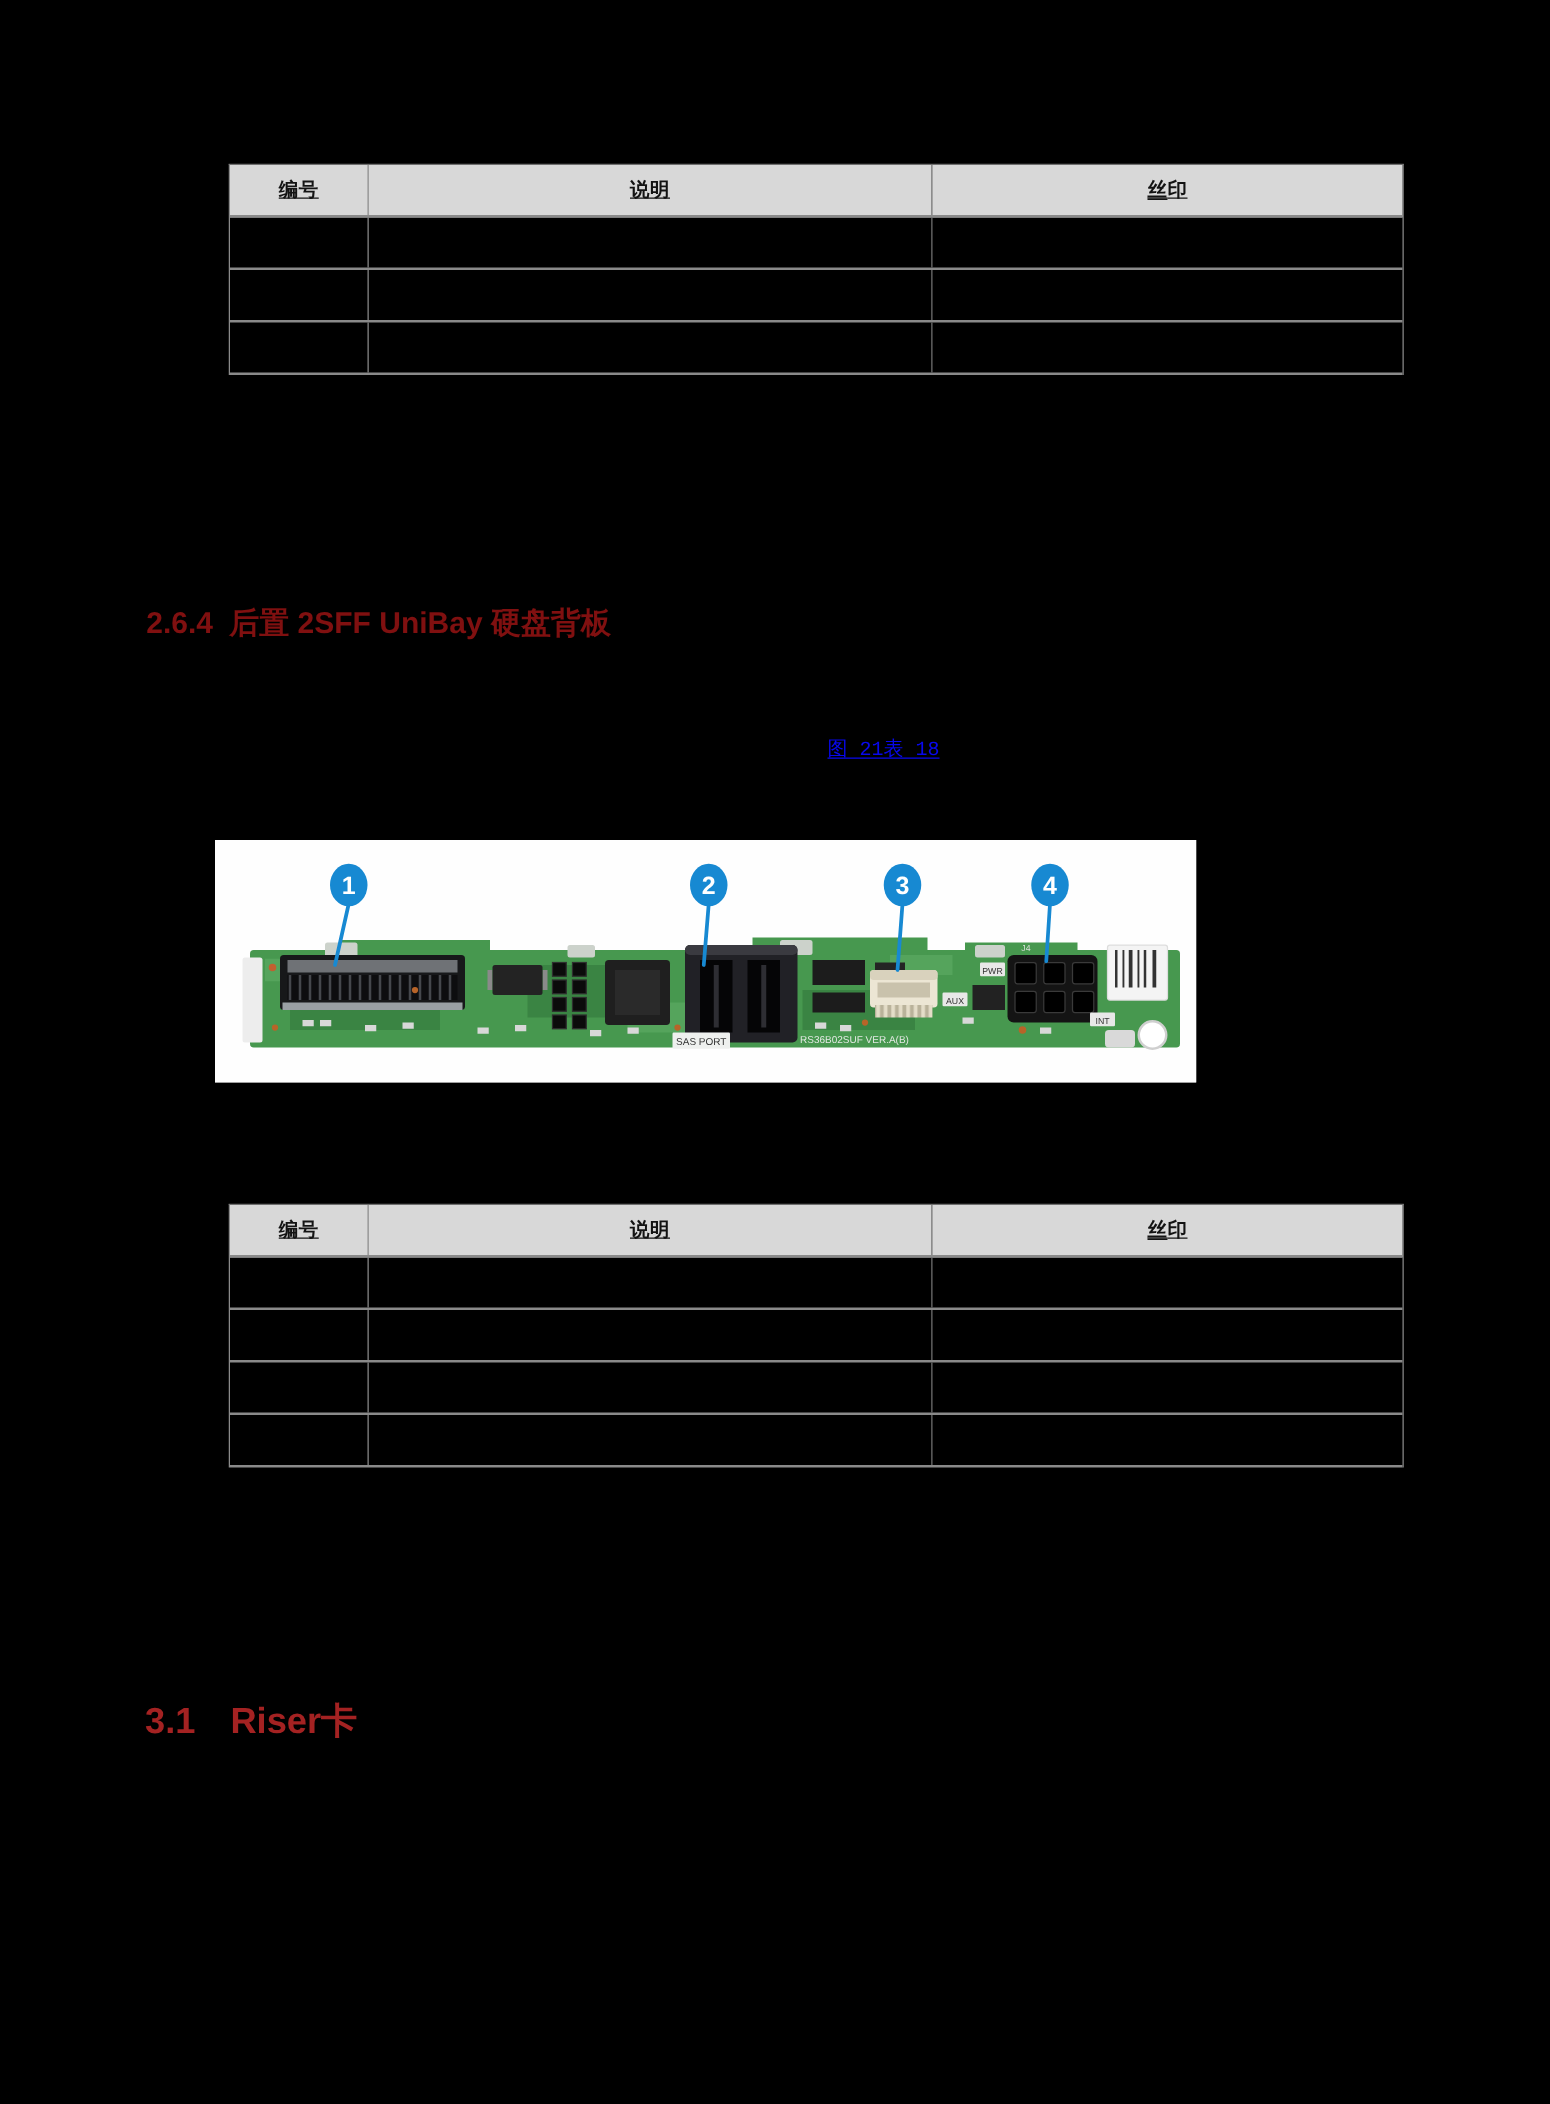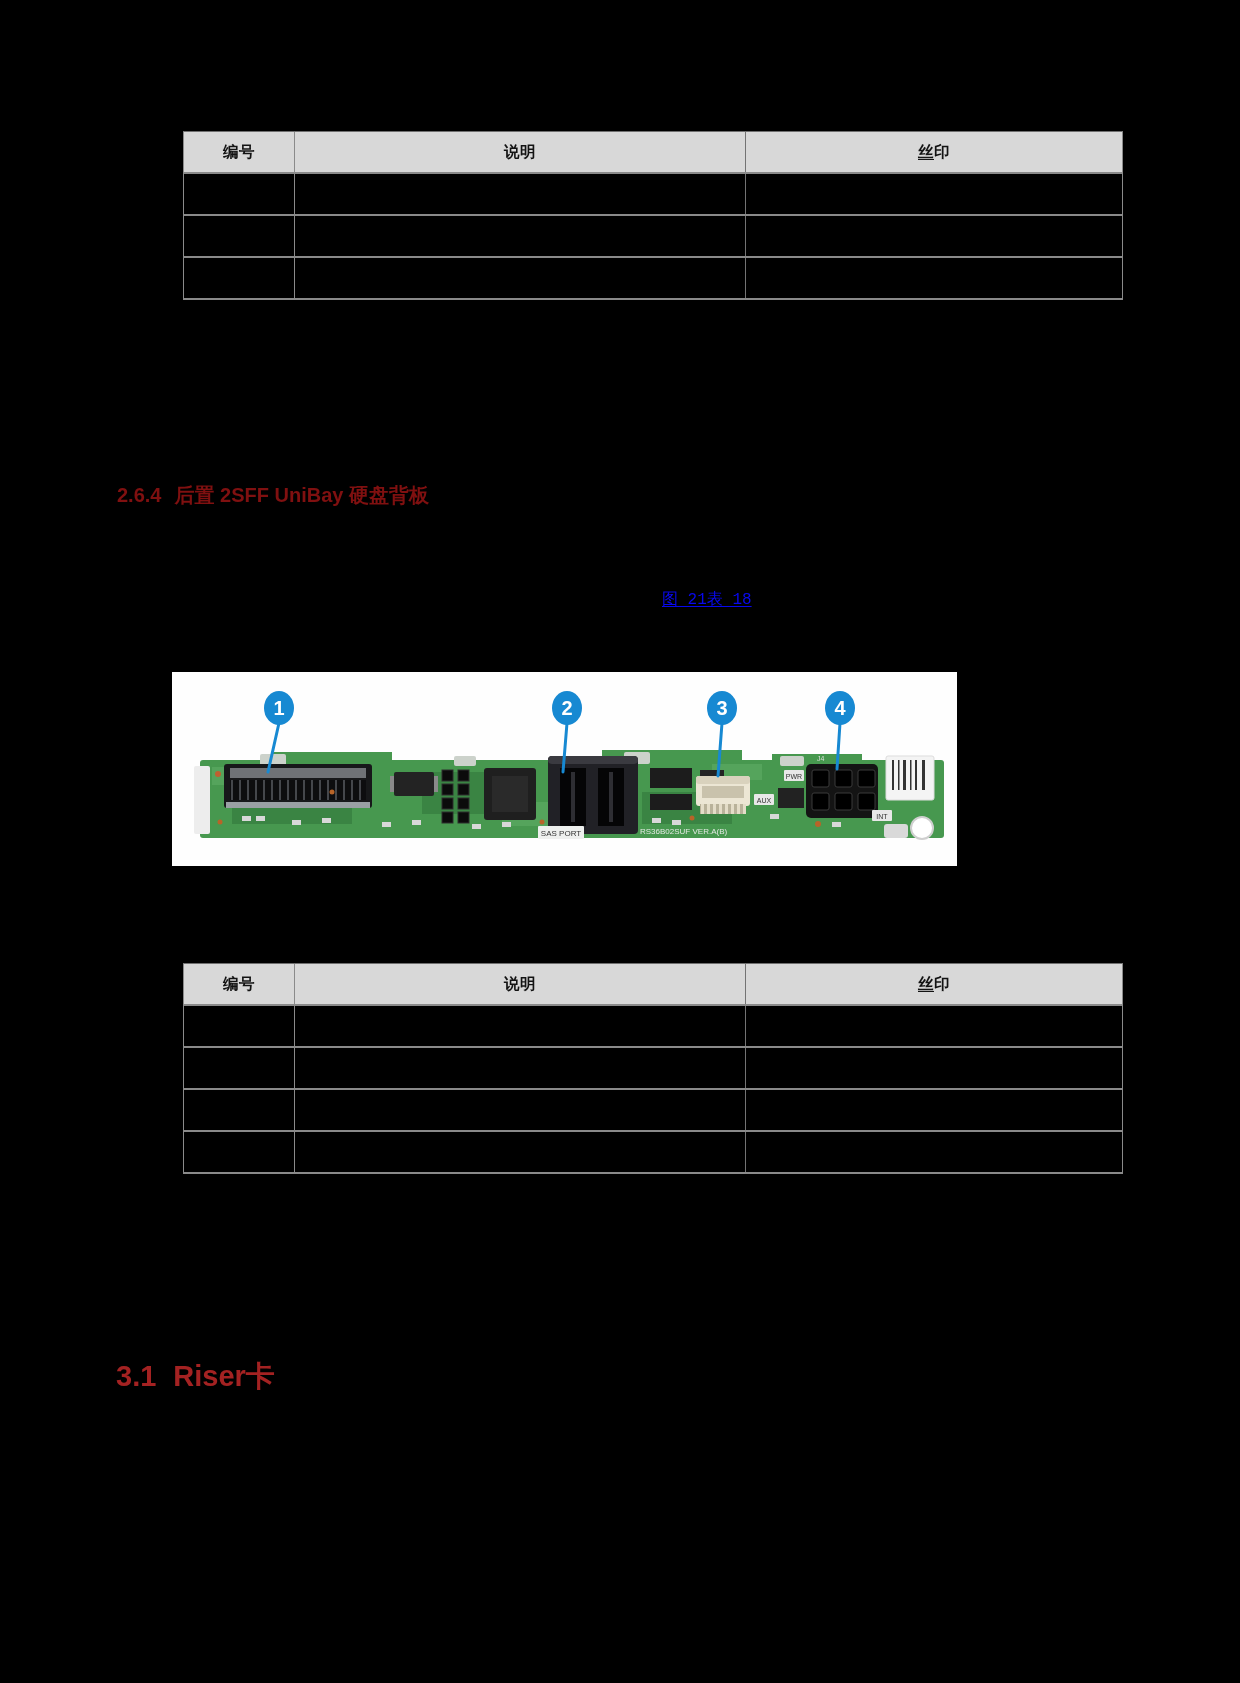--- a/index.html
+++ b/index.html
@@ -13,32 +13,32 @@
   .tbl{
     position:absolute;left:183px;width:940px;
     border-left:1px solid #8a8a8a;border-right:1px solid #8a8a8a;border-top:1px solid #6f6f6f;
     box-sizing:border-box;
   }
   .tbl1{top:131px;}
   .tbl2{top:963px;}
   .tr{display:flex;border-bottom:2px solid #8a8a8a;height:40px;}
   .tr.th{background:#d8d8d8;}
   .td{box-sizing:border-box;display:flex;align-items:center;justify-content:center;
-      font-size:15.5px;color:#131313;font-weight:600;letter-spacing:.5px;}
+      font-size:15.5px;color:#131313;font-weight:600;letter-spacing:.5px;text-decoration:underline;}
   .c1{width:111px;border-right:1px solid #8a8a8a;}
   .c2{width:451px;border-right:1px solid #737373;}
   .c3{flex:1;}
   .u{text-decoration:underline;text-underline-offset:2px;}
 
   
   .heading{position:absolute;font-weight:bold;white-space:nowrap;}
-  .h264{left:117px;top:482px;font-size:20px;color:#801010;}
+  .h264{left:117px;top:482px;font-size:24px;color:#801010;}
   .h264 .ttl{margin-left:13px;}
   .h27{left:116px;top:1357px;font-size:29px;color:#a42222;}
-  .h27 .ttl{margin-left:17px;}
+  .h27 .ttl{margin-left:28px;}
 
   
   .figlink{
     position:absolute;left:662px;top:589px;font-size:16px;color:#0808ee;
     text-decoration:underline;text-underline-offset:2px;cursor:pointer;white-space:nowrap;font-family:Liberation Mono, monospace;
   }
 
   
   .figure{position:absolute;left:172px;top:672px;width:785px;height:194px;background:#fefefe;}
   .figure svg{display:block;}

